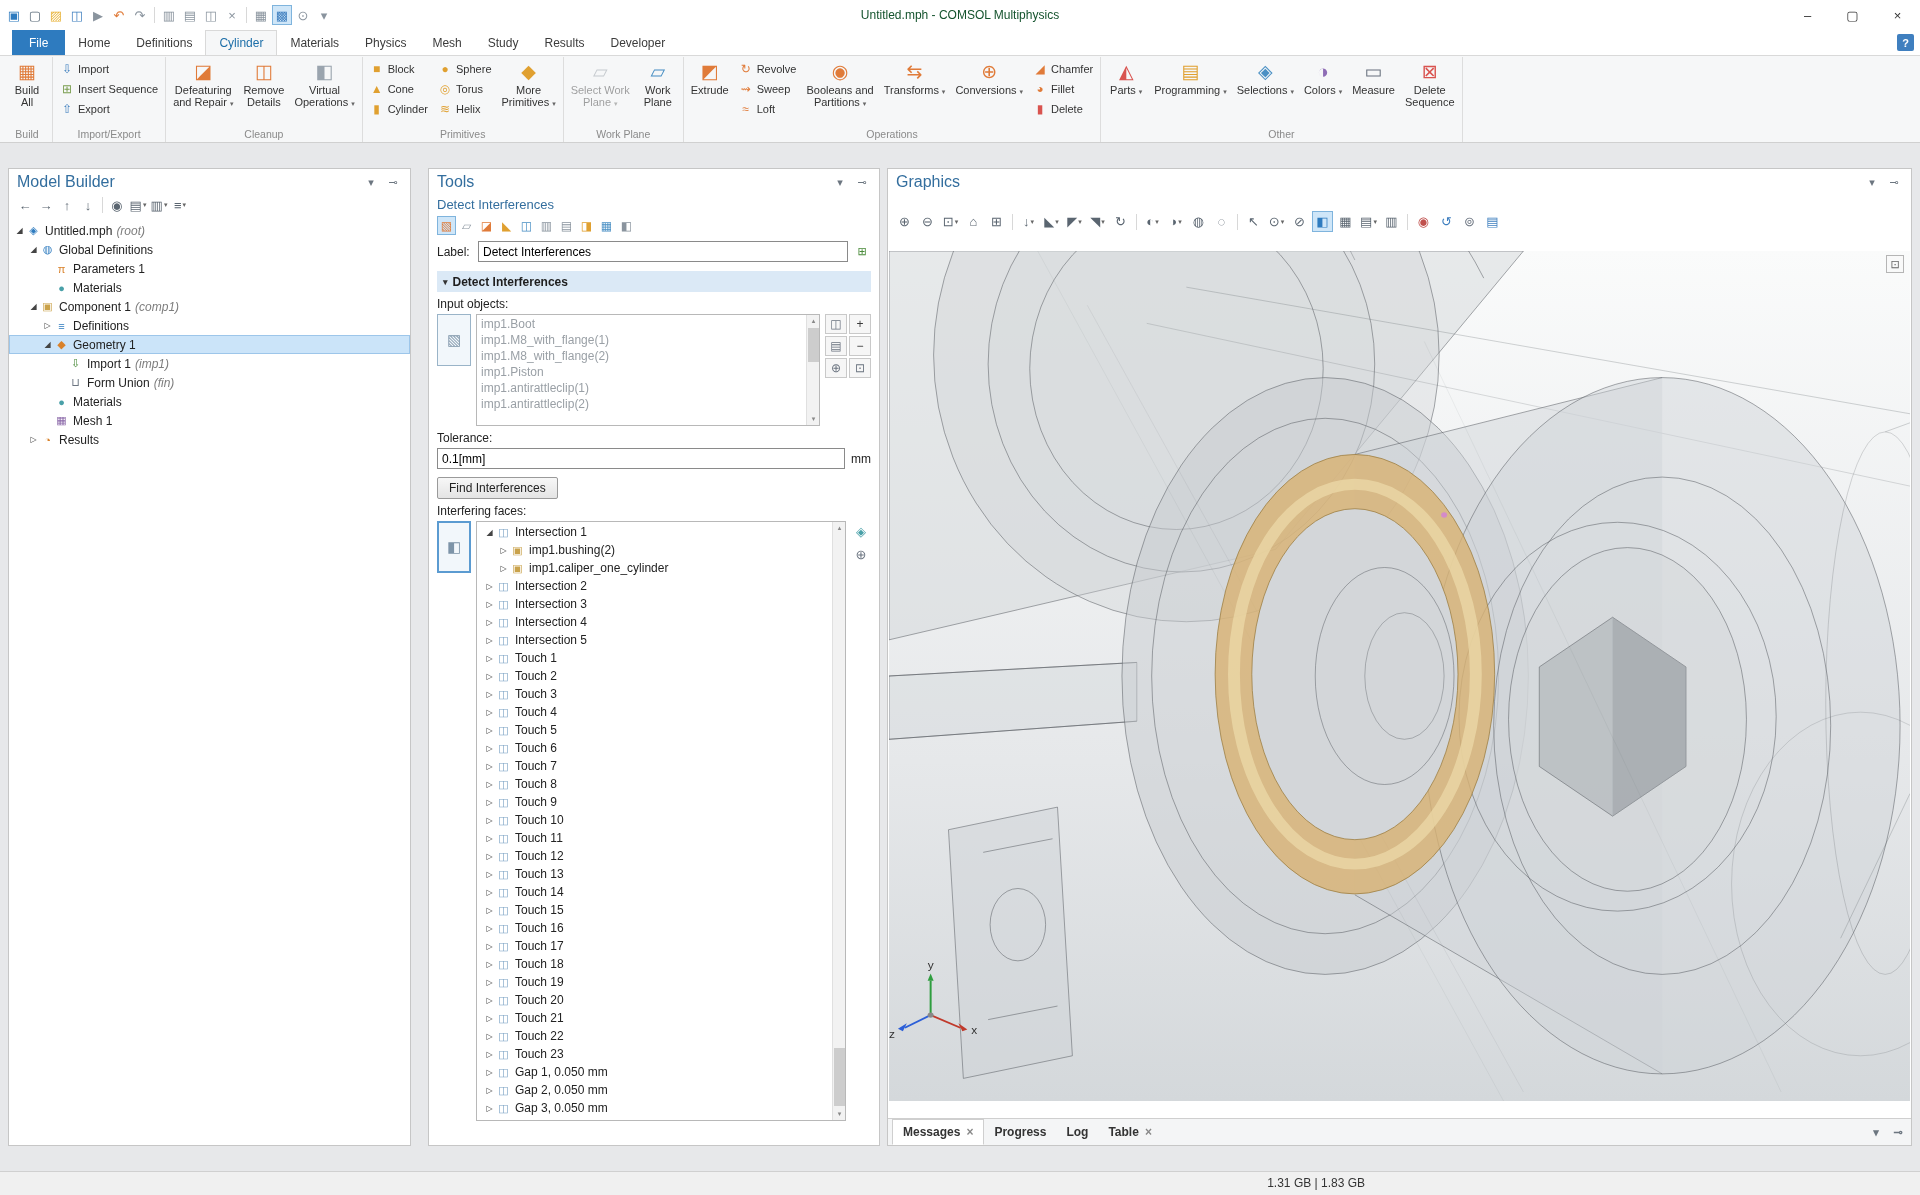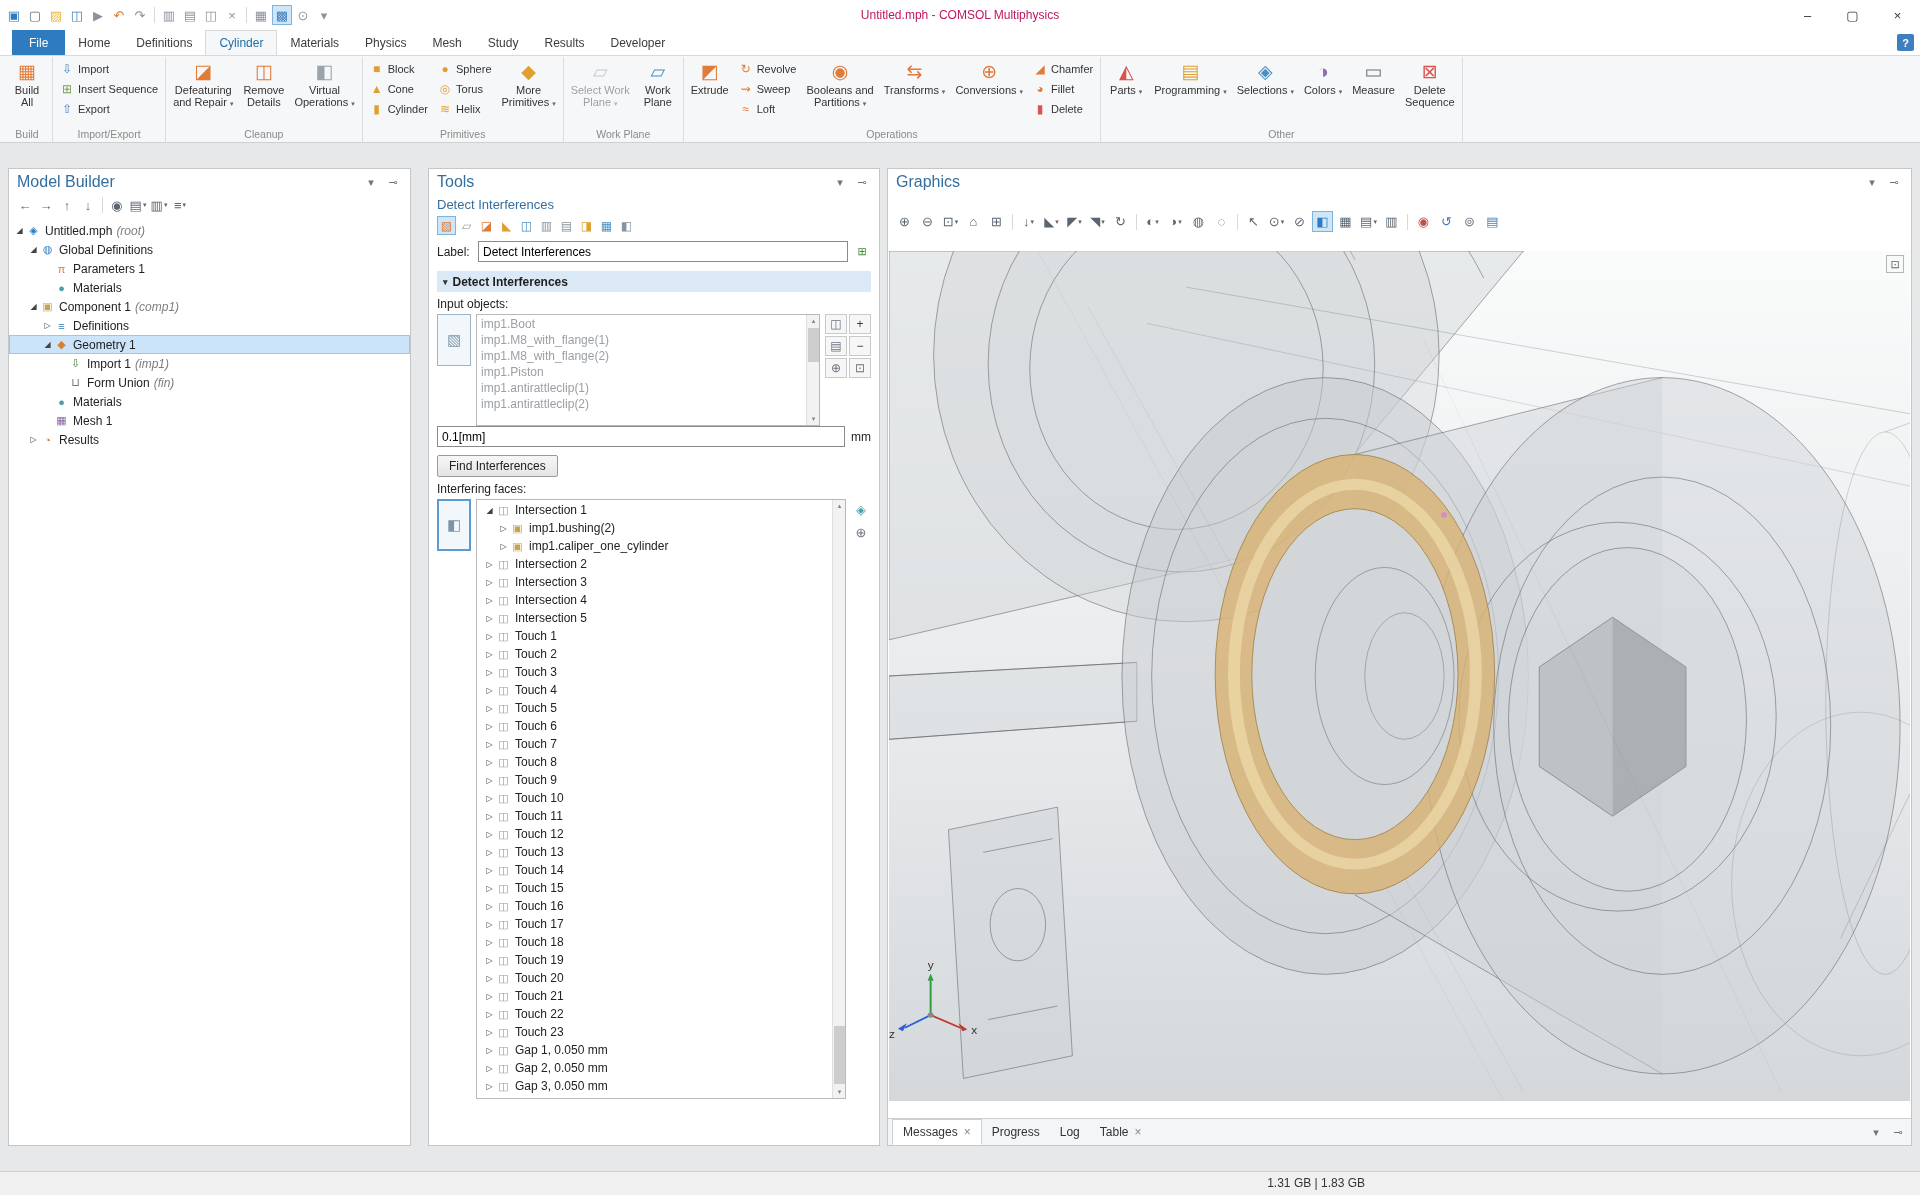--- a/index.html
+++ b/index.html
@@ -6,21 +6,21 @@
   html,body { width:1920px; height:1195px; overflow:hidden; }
   body { font-family:"Liberation Sans", sans-serif; font-size:12px; color:#222; background:#e7e8ea; display:flex; flex-direction:column; }
 
   
   .titlebar { height:30px; background:#fff; display:flex; align-items:center; position:relative; flex:0 0 auto; }
   .qat { display:flex; align-items:center; padding-left:4px; gap:1px; }
   .ic { width:20px; height:20px; display:flex; align-items:center; justify-content:center; font-size:13px; color:#5a6570; cursor:default; user-select:none; }
   .ic-hl { background:#cfe6f8; border:1px solid #7fb4dd; }
   .mini-caret { font-size:7px; color:#666; margin-left:1px; }
   .tsep { width:1px; height:16px; background:#d8d8d8; margin:0 3px; align-self:center; }
-  .title-text { position:absolute; left:50%; transform:translateX(-50%); font-size:12px; color:#be185d; white-space:nowrap; }
+  .title-text { position:absolute; left:50%; transform:translateX(-50%); font-size:12px; color:#14532d; white-space:nowrap; }
   .win-controls { margin-left:auto; display:flex; height:100%; }
   .win-controls .ic { width:45px; height:30px; font-size:13px; color:#333; }
 
   
   .tabrow { height:26px; background:#fff; border-bottom:1px solid #d9d9d9; display:flex; align-items:stretch; flex:0 0 auto; }
   .tabs { display:flex; align-items:stretch; padding-left:12px; }
   .rtab { padding:0 13px; display:flex; align-items:center; color:#3b3b3b; font-size:12px; cursor:default; }
   .rtab-file { background:#2e7bbf; color:#fff; padding:0 17px; }
   .rtab-active { background:#f6f7f8; color:#1c6ea8; border:1px solid #d9d9d9; border-bottom:none; }
   .help-btn { margin-left:auto; margin-right:6px; align-self:center; width:17px; height:17px; background:#3f7fbf; color:#fff; font-size:11px; font-weight:bold; display:flex; align-items:center; justify-content:center; border-radius:2px; }
@@ -91,21 +91,21 @@
   .if-list .tree-row { height:18px; }
   .if-side { display:flex; flex-direction:column; gap:3px; flex:0 0 auto; }
   .if-side .ic { width:20px; height:20px; font-size:13px; }
 
   
   .gfx-toolbar { display:flex; align-items:center; padding:2px 6px; gap:2px; flex:0 0 auto; }
   .gfx-toolbar .ic { width:21px; height:21px; font-size:13px; }
   .gfx-canvas { flex:1; position:relative; margin:1px; min-height:0; overflow:hidden; }
   .gfx-canvas svg { position:absolute; inset:0; width:100%; height:100%; }
   .gfx-corner { position:absolute; top:4px; right:6px; width:18px; height:18px; border:1px solid #b5b5b5; background:rgba(248,248,248,.85); font-size:11px; color:#666; }
-  .gfx-tabs { height:27px; border-top:1px solid #cfcfcf; background:#f4f5f6; display:flex; align-items:flex-end; padding:0 4px; flex:0 0 auto; }
+  .gfx-tabs { height:27px; border-top:1px solid #cfcfcf; background:#f4f5f6; display:flex; align-items:flex-end; padding:0 4px; flex:0 0 auto;font-weight:bold; }
   .btabs { display:flex; height:26px; }
   .btab { display:flex; align-items:center; gap:6px; padding:0 10px; font-size:12px; color:#333; }
   .btab-active { background:#fff; border:1px solid #cfcfcf; border-bottom:1px solid #fff; }
   .tab-x { color:#888; font-size:12px; }
   .gfx-tabs .header-icons { align-self:center; }
 
   
   .statusbar { height:24px; background:#f0f0f0; border-top:1px solid #d0d0d0; position:relative; flex:0 0 auto; }
   .statusbar span { position:absolute; left:66%; top:4px; color:#333; }
 </style>
@@ -491,20 +491,21 @@
         <div class="io-btns">
             <div class="ic" style="color: rgb(107, 116, 128);">◫</div>
             <div class="ic" style="color: rgb(58, 58, 58);">+</div>
             <div class="ic" style="color: rgb(107, 116, 128);">▤</div>
             <div class="ic" style="color: rgb(58, 58, 58);">−</div>
             <div class="ic" style="color: rgb(107, 116, 128);">⊕</div>
             <div class="ic" style="color: rgb(107, 116, 128);">⊡</div>
           </div>
       </div>
 
+      <div class="frm-label">Tolerance:</div>
       <div class="tol-row">
         <input class="txt" value="0.1[mm]" style="">
         <span class="unit">mm</span>
       </div>
 
       <button class="win-btn">Find Interferences</button>
 
       <div class="frm-label">Interfering faces:</div>
       <div class="if-wrap">
         <div class="preview-btn active">

